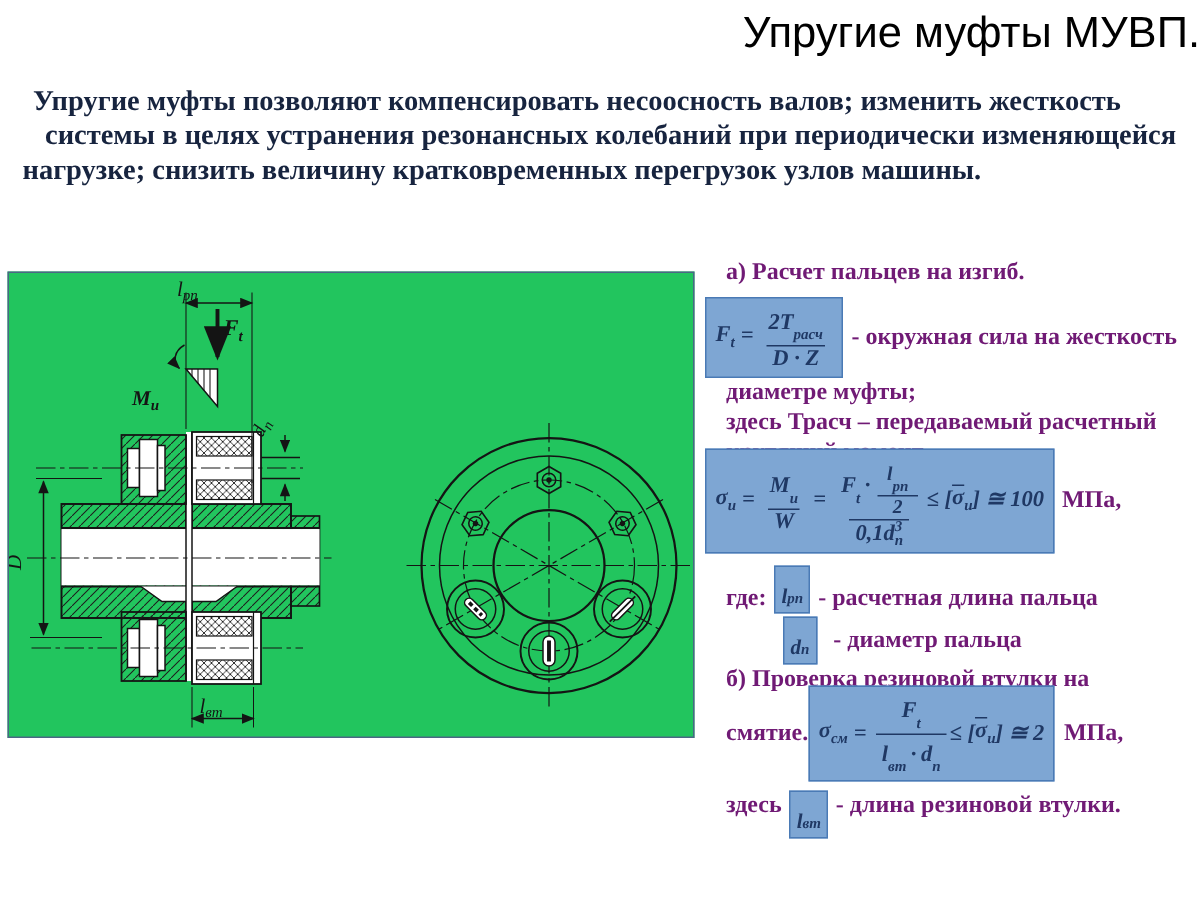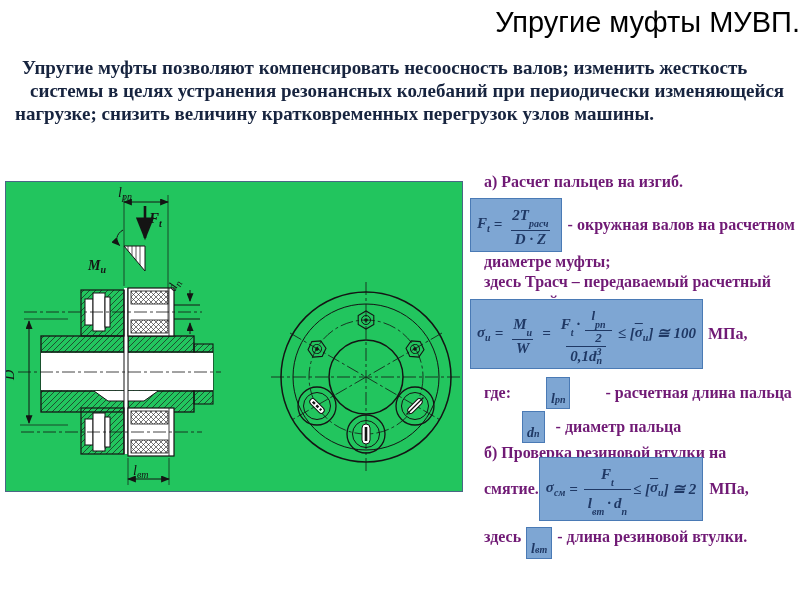--- a/index.html
+++ b/index.html
@@ -41,21 +41,21 @@
   .frac.small .den{padding:0 10px;}
   .ss{display:inline-flex;flex-direction:column;align-items:flex-start;
       font-size:10px;line-height:9px;}
   .ovl{text-decoration:overline;}
   .tok{white-space:pre;}
 
   .f1row{margin-top:6px;}
   .f1row .cap{margin-left:6px;}
   .f2row{margin-top:-13px;}
   .f2row .unit{margin-left:5px;}
-  .whererow{margin-top:8px;display:flex;align-items:center;padding-left:14px;gap:30px;}
+  .whererow{margin-top:8px;display:flex;align-items:flex-end;padding-left:14px;}
   .dnrow{margin-top:2px;display:flex;align-items:center;padding-left:52px;}
   .itemb{margin-top:2px;}
   .brow{display:flex;align-items:center;padding-left:14px;margin-top:-6px;}
   .brow .unit{margin-left:6px;}
   .lastrow{margin-top:6px;display:flex;align-items:flex-start;padding-left:14px;}
 
   .chip{display:inline-flex;align-items:baseline;background:#7ea6d3;
         border:1.2px solid #4a7ab5;padding:0 4px 1px 4px;margin:0 5px;
         font-family:"Liberation Serif",serif;font-style:italic;font-weight:600;
         font-size:14px;color:#1f3864;}
@@ -206,21 +206,21 @@
       <span class="tok"><span>F</span><sub>t</sub></span>
       <span class="eq">=</span>
       <span class="frac">
         <span class="num">
             <span>2T</span>
             <sub>расч</sub>
           </span>
         <span class="den">D · Z</span>
       </span>
     </div>
-    <div class="t cap">- окружная валов на расчетном</div>
+    <div class="t cap">- окружная сила на жесткость</div>
   </div>
   <p class="t ind">диаметре муфты;</p>
   <p class="t ind">здесь Трасч – передаваемый расчетный</p>
   <p class="t ind">крутящий момент.</p>
 
   <div class="row f2row">
     <div class="fbox">
       <span class="tok"><span>σ</span><sub>u</sub></span>
       <span class="eq">=</span>
       <span class="frac">

